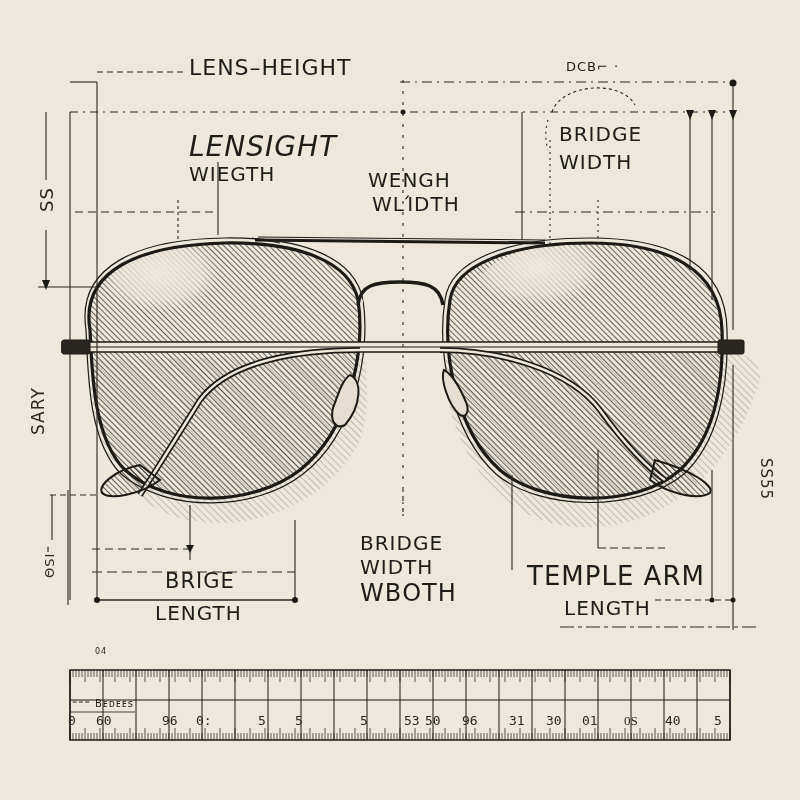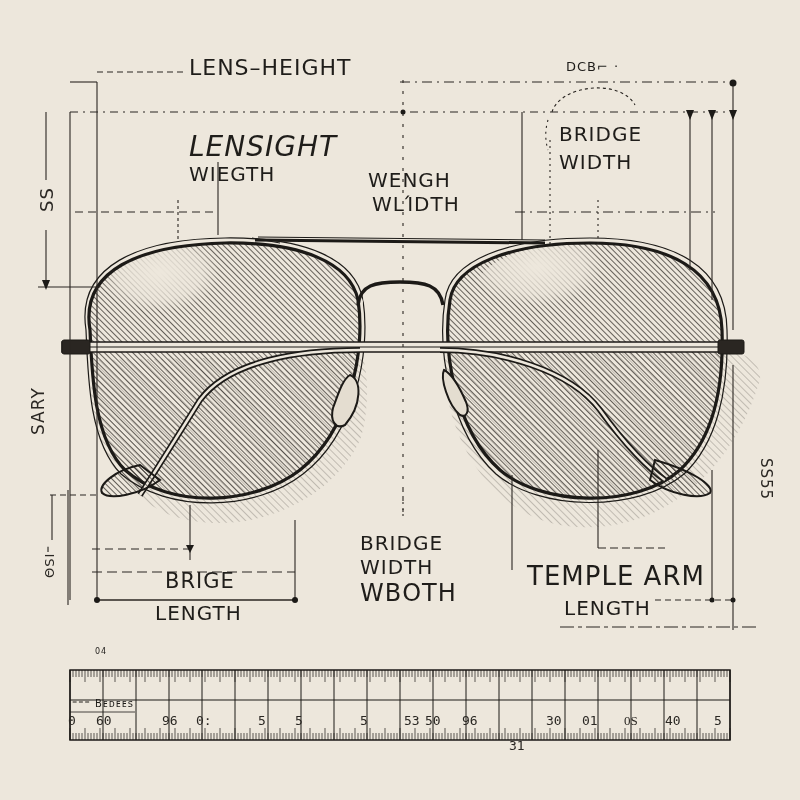--- a/index.html
+++ b/index.html
@@ -658,21 +658,21 @@
       <span class="ruler-num" style="left: 68px;">0</span>
       <span class="ruler-num" style="left: 96px;">60</span>
       <span class="ruler-num" style="left: 162px;">96</span>
       <span class="ruler-num" style="left: 196px;">0:</span>
       <span class="ruler-num" style="left: 258px;">5</span>
       <span class="ruler-num" style="left: 295px;">5</span>
       <span class="ruler-num" style="left: 360px;">5</span>
       <span class="ruler-num" style="left: 404px;">53</span>
       <span class="ruler-num" style="left: 425px;">50</span>
       <span class="ruler-num" style="left: 462px;">96</span>
-      <span class="ruler-num" style="left: 509px; margin-top: 25px;">31</span>
+      <span class="ruler-num" style="left: 509px;">31</span>
       <span class="ruler-num" style="left: 546px;">30</span>
       <span class="ruler-num" style="left: 582px;">01</span>
       <span class="ruler-num" style="left: 624px; font-family: Liberation Serif, serif;">0S</span>
       <span class="ruler-num" style="left: 665px;">40</span>
       <span class="ruler-num" style="left: 714px;">5</span>
     </div>
 
 </div>
 
 </body></html>

